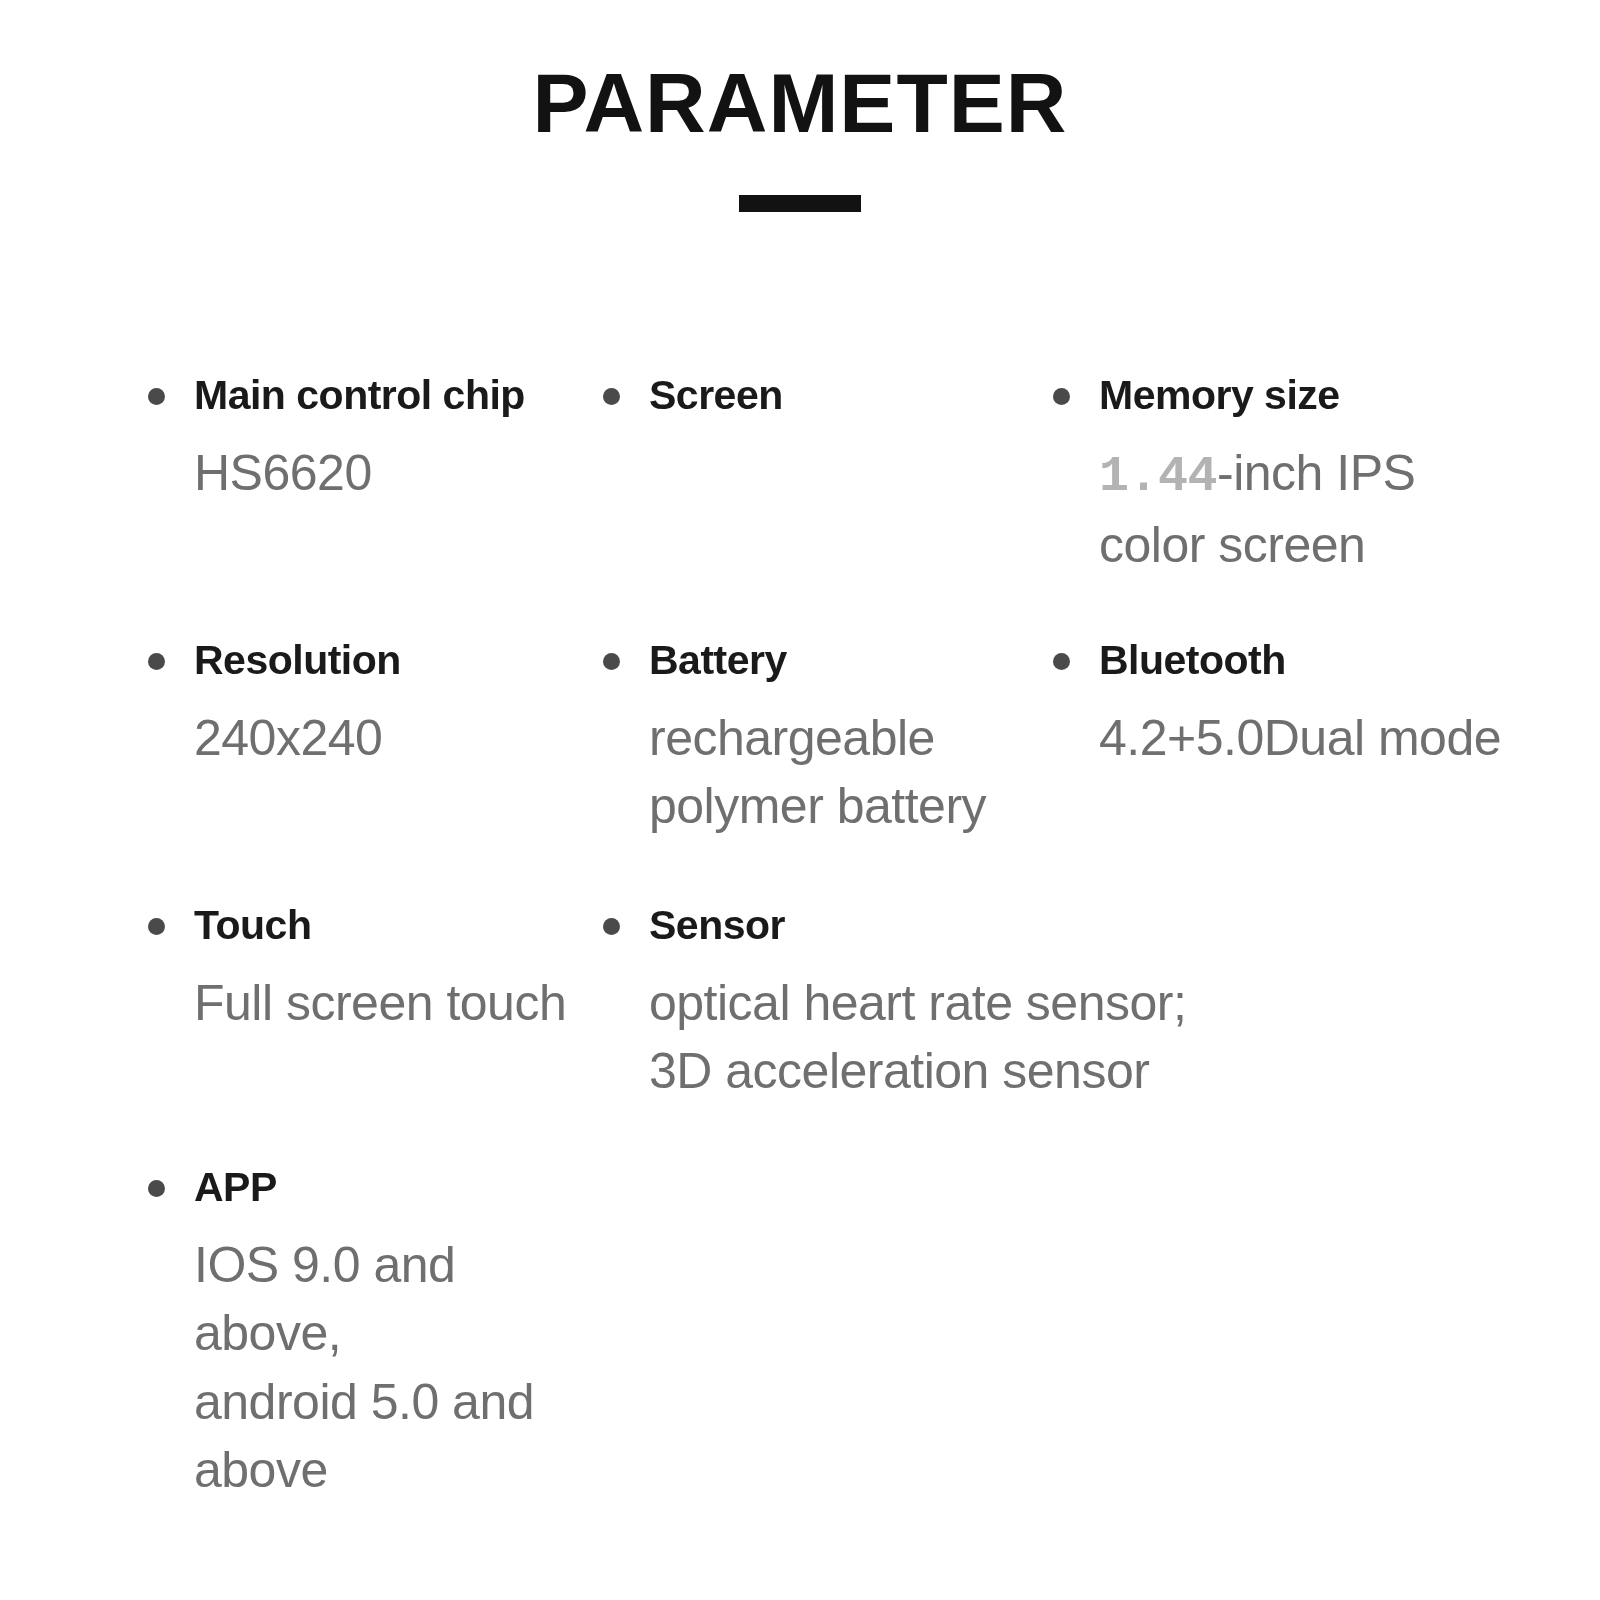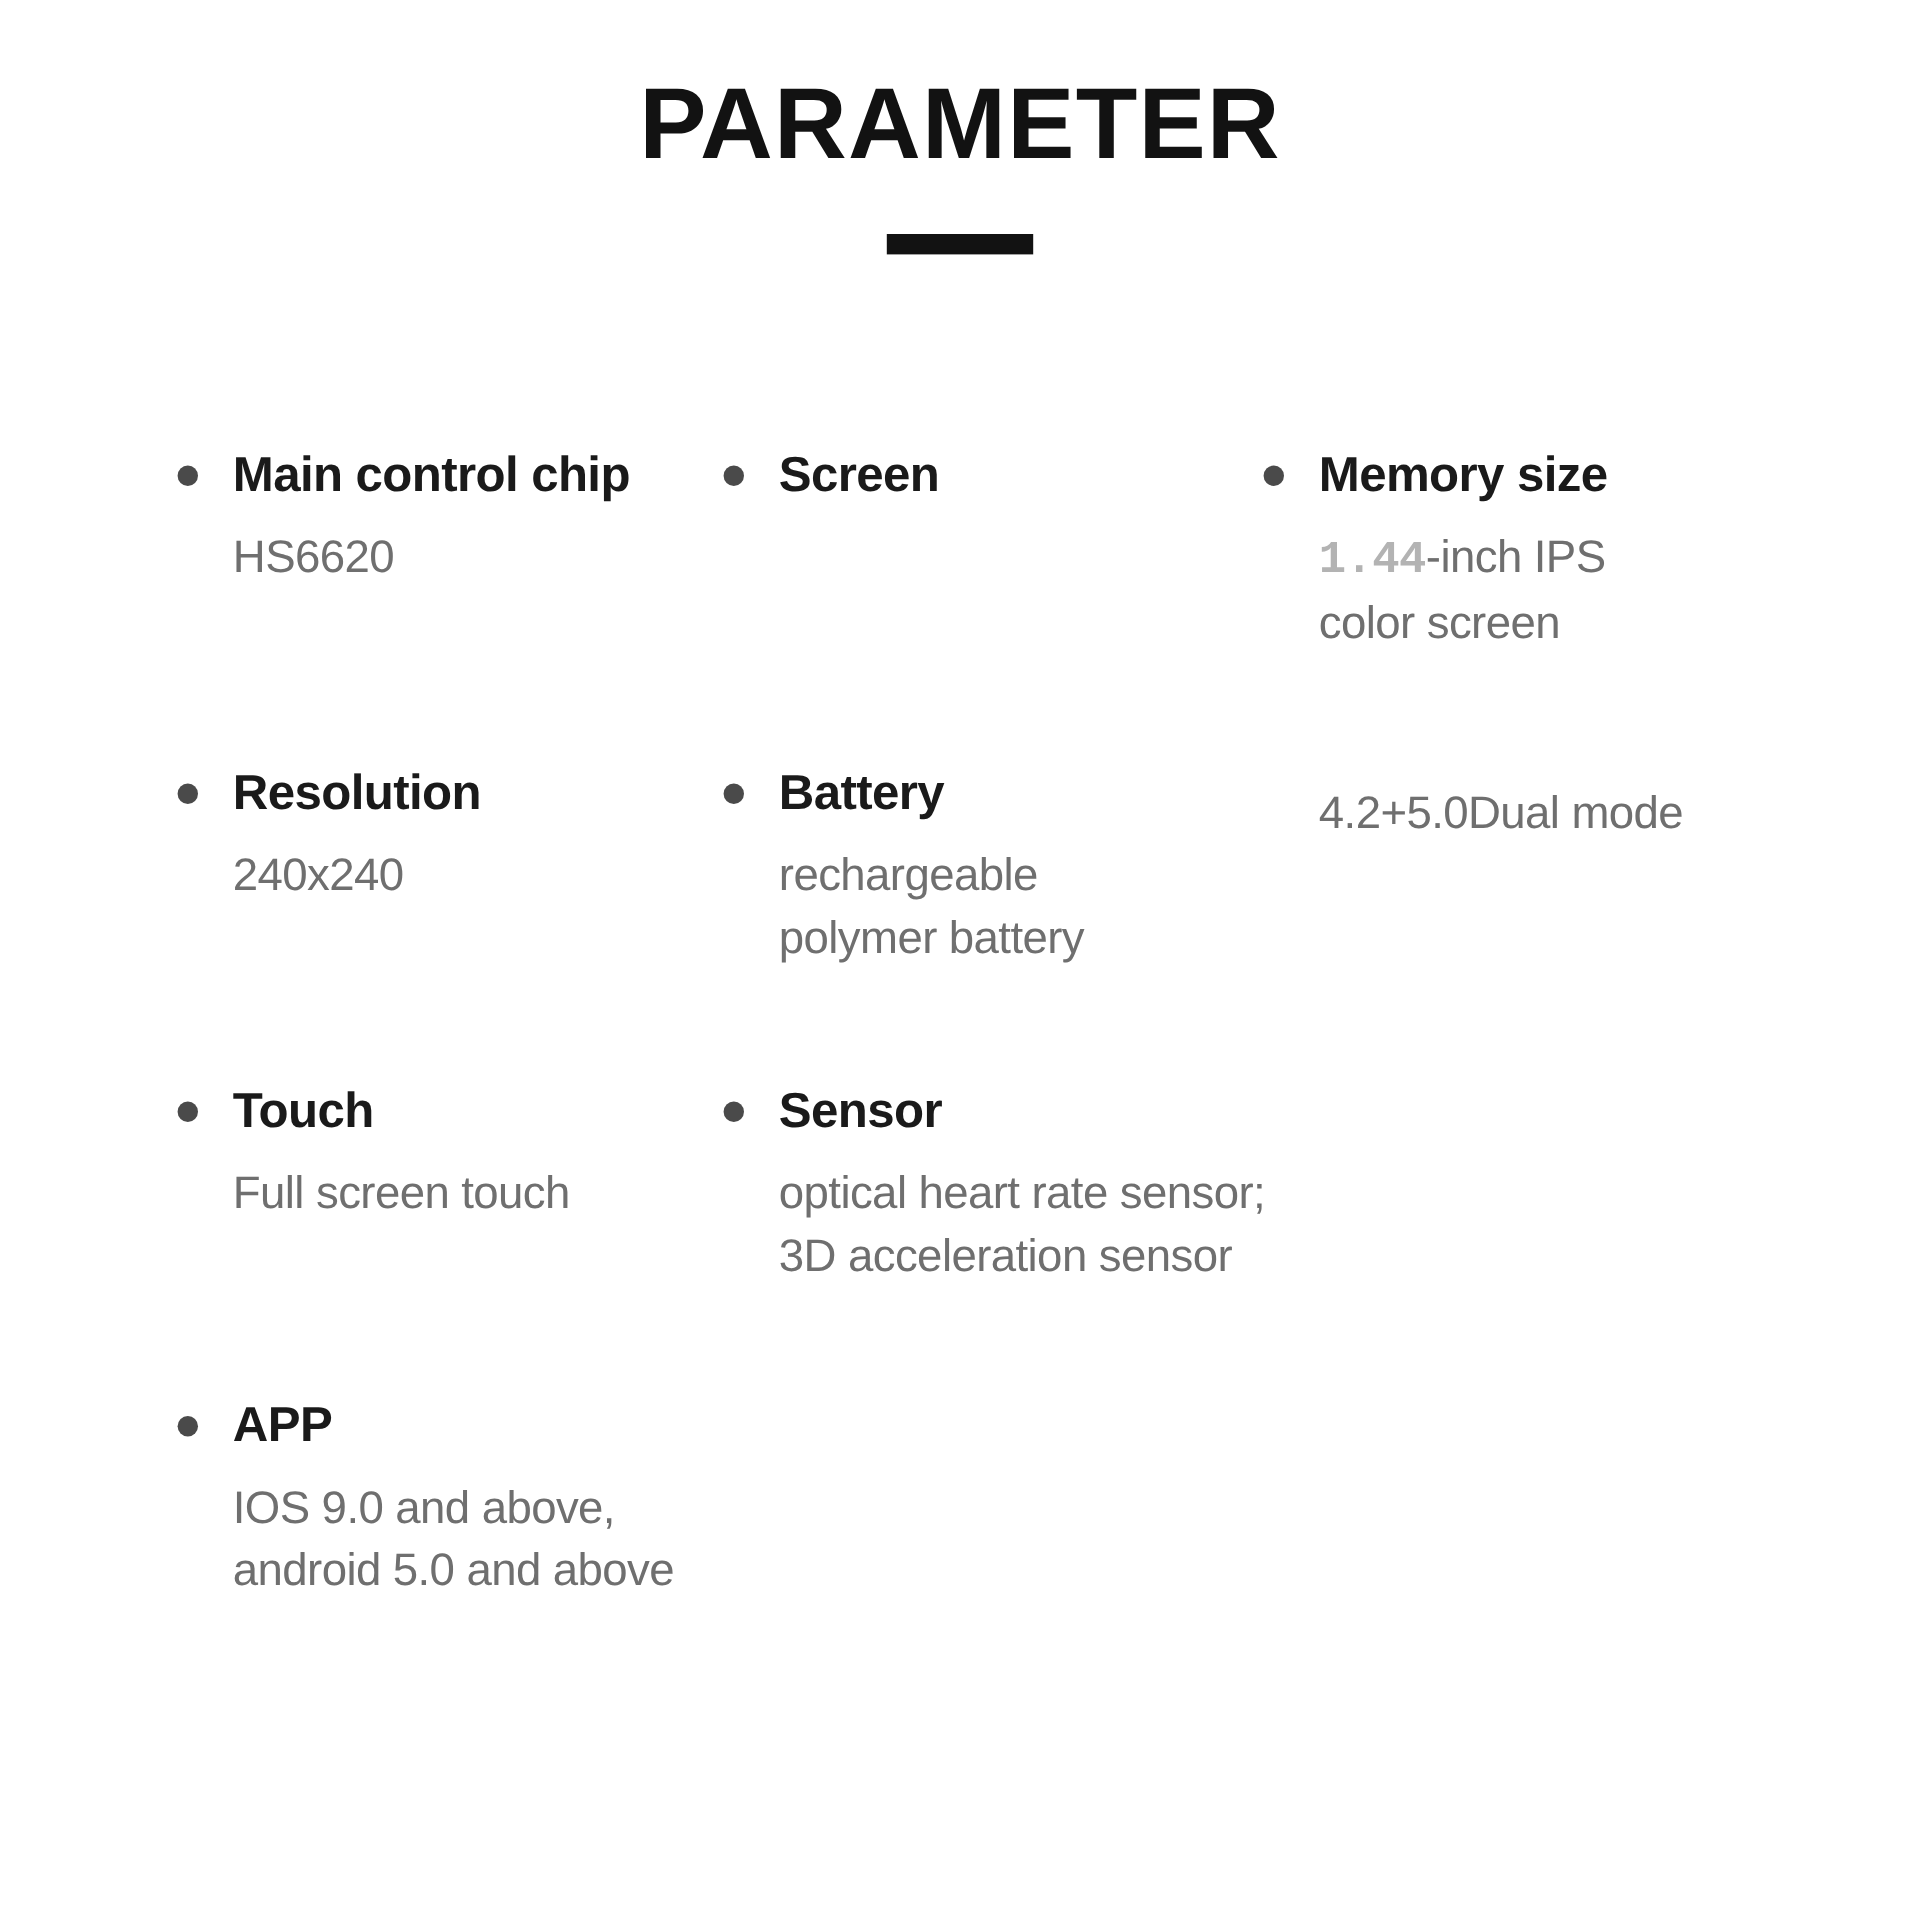--- a/index.html
+++ b/index.html
@@ -63,21 +63,21 @@
     font-size: 41px;
     font-weight: bold;
     letter-spacing: -0.5px;
     color: #1a1a1a;
     line-height: 1.25;
     white-space: nowrap;
   }
   .spec-value {
     margin-top: 17px;
     padding-left: 46px;
-    font-size: 38px;
+    font-size: 50px;
     letter-spacing: -0.5px;
     color: #6f6f6f;
     line-height: 1.37;
     white-space: pre-line;
   }
   .value-accent {
     font-family: Liberation Mono, monospace;
     color: #b3b3b3;
     font-weight: bold;
   }
@@ -132,20 +132,24 @@
     <div class="spec">
       <div class="spec-head">
         <span class="bullet"></span>
         <span class="spec-label">Battery</span>
       </div>
       <div class="spec-value">rechargeable
 polymer battery</div>
     </div>
 
     <div class="spec">
+      <div class="spec-head">
+        <span class="bullet"></span>
+        <span class="spec-label">Bluetooth</span>
+      </div>
       <div class="spec-value">4.2+5.0Dual mode</div>
     </div>
 
     <div class="spec">
       <div class="spec-head">
         <span class="bullet"></span>
         <span class="spec-label">Touch</span>
       </div>
       <div class="spec-value">Full screen touch</div>
     </div>

